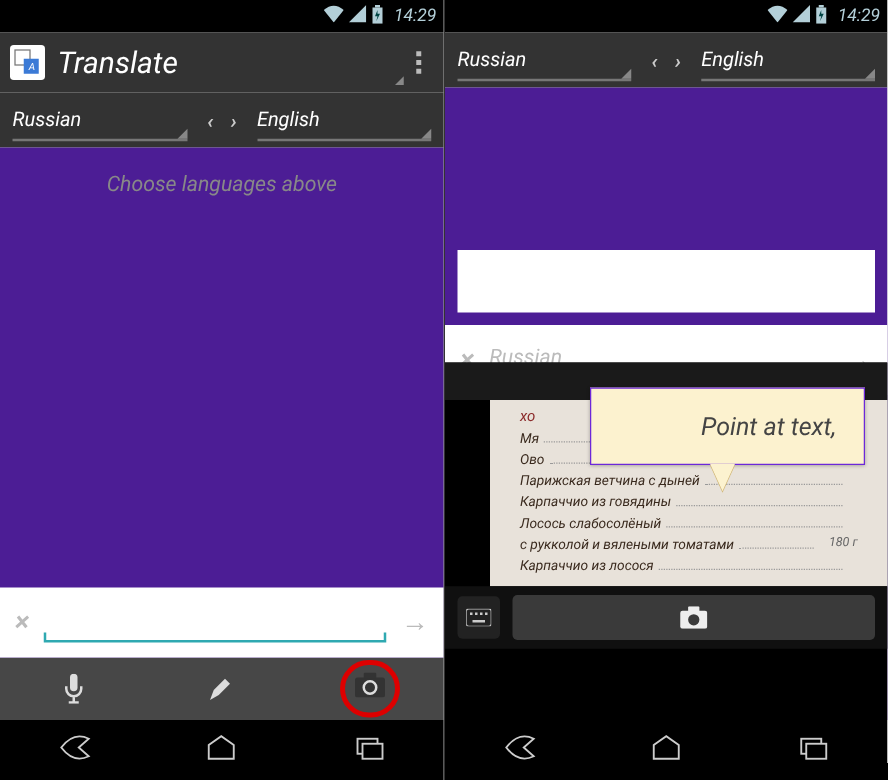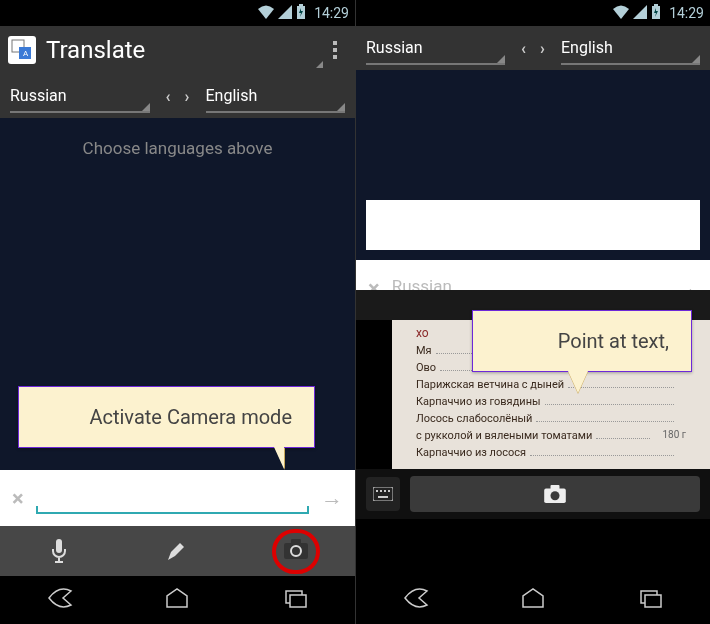--- a/index.html
+++ b/index.html
@@ -1,17 +1,17 @@
 <!DOCTYPE html>
 <html><head>
 <meta charset="utf-8">
 <style>
 * { margin: 0; padding: 0; box-sizing: border-box; }
 body { font-family: Roboto, Arial, sans-serif; background: #fff; display: flex; width: 710px; height: 624px; }
-.phone { width: 355px; height: 624px; display: flex; flex-direction: column; position: relative; background: #eee; }
+.phone { width: 355px; height: 624px; display: flex; flex-direction: column; position: relative; background: #eee; font-style: italic; }
 .phone + .phone { border-left: 1px solid #333; }
 
 
 .statusbar { height: 26px; background: #000; color: #b3cfd8; display: flex; justify-content: flex-end; align-items: center; padding: 0 6px; font-size: 14px; gap: 4px; }
 .statusbar .time { margin-left: 4px; }
 
 
 .appbar { height: 48px; background: #333; color: #fff; display: flex; align-items: center; padding: 0 8px; }
 .appbar .logo { width: 28px; height: 28px; background: #fff; border-radius: 3px; display: flex; align-items: center; justify-content: center; font-size: 14px; margin-right: 10px; }
 .appbar .title { font-size: 24px; flex: 1; }
@@ -19,21 +19,21 @@
 .appbar .menu { width: 24px; display: flex; flex-direction: column; gap: 3px; align-items: center; }
 .appbar .menu span { width: 4px; height: 4px; background: #bbb; }
 
 
 .langbar { height: 44px; background: #333; display: flex; align-items: center; color: #fff; padding: 0 10px; }
 .langsel { flex: 1; position: relative; font-size: 16px; padding: 6px 0; border-bottom: 2px solid #777; }
 .langsel .tri { position: absolute; right: 0; bottom: 0; width: 0; height: 0; border-left: 8px solid transparent; border-bottom: 8px solid #888; }
 .langswap { width: 56px; display: flex; justify-content: center; gap: 14px; color: #ccc; font-size: 16px; font-weight: bold; }
 
 
-.main { flex: 1; background: #0f172a; position: relative; }
+.main { flex: 1; background: #4c1d95; position: relative; }
 .hint { text-align: center; color: #888; font-size: 17px; padding: 20px 0; }
 
 
 .inputrow { position: absolute; bottom: 0; left: 0; right: 0; height: 56px; background: #fff; display: flex; align-items: center; padding: 0 12px; gap: 12px; }
 .inputrow .x { color: #bbb; font-size: 22px; font-weight: bold; }
 .inputrow .field { flex: 1; height: 32px; border-bottom: 2px solid #2fa9b1; position: relative; }
 .inputrow .field::before, .inputrow .field::after { content: ""; position: absolute; bottom: 0; width: 2px; height: 6px; background: #2fa9b1; }
 .inputrow .field::before { left: 0; } .inputrow .field::after { right: 0; }
 .inputrow .field .ph { color: #bbb; font-size: 17px; line-height: 28px; }
 .inputrow .go { color: #bbb; font-size: 22px; font-weight: bold; }
@@ -121,24 +121,20 @@
     </div>
     <div class="langsel">
       <span>English</span>
       <span class="tri"></span>
     </div>
   </div>
 
   <div class="main">
     <div class="hint">Choose languages above</div>
 
-    <div class="callout" style="left:18px; bottom:78px; right:40px;">
-      <span>Activate Camera mode</span>
-      <span class="arrow down-right"></span>
-    </div>
 
     <div class="inputrow">
       <span class="x">×</span>
       <div class="field"></div>
       <span class="go">→</span>
     </div>
   </div>
 
   <div class="toolbar">
     <div class="btn">

